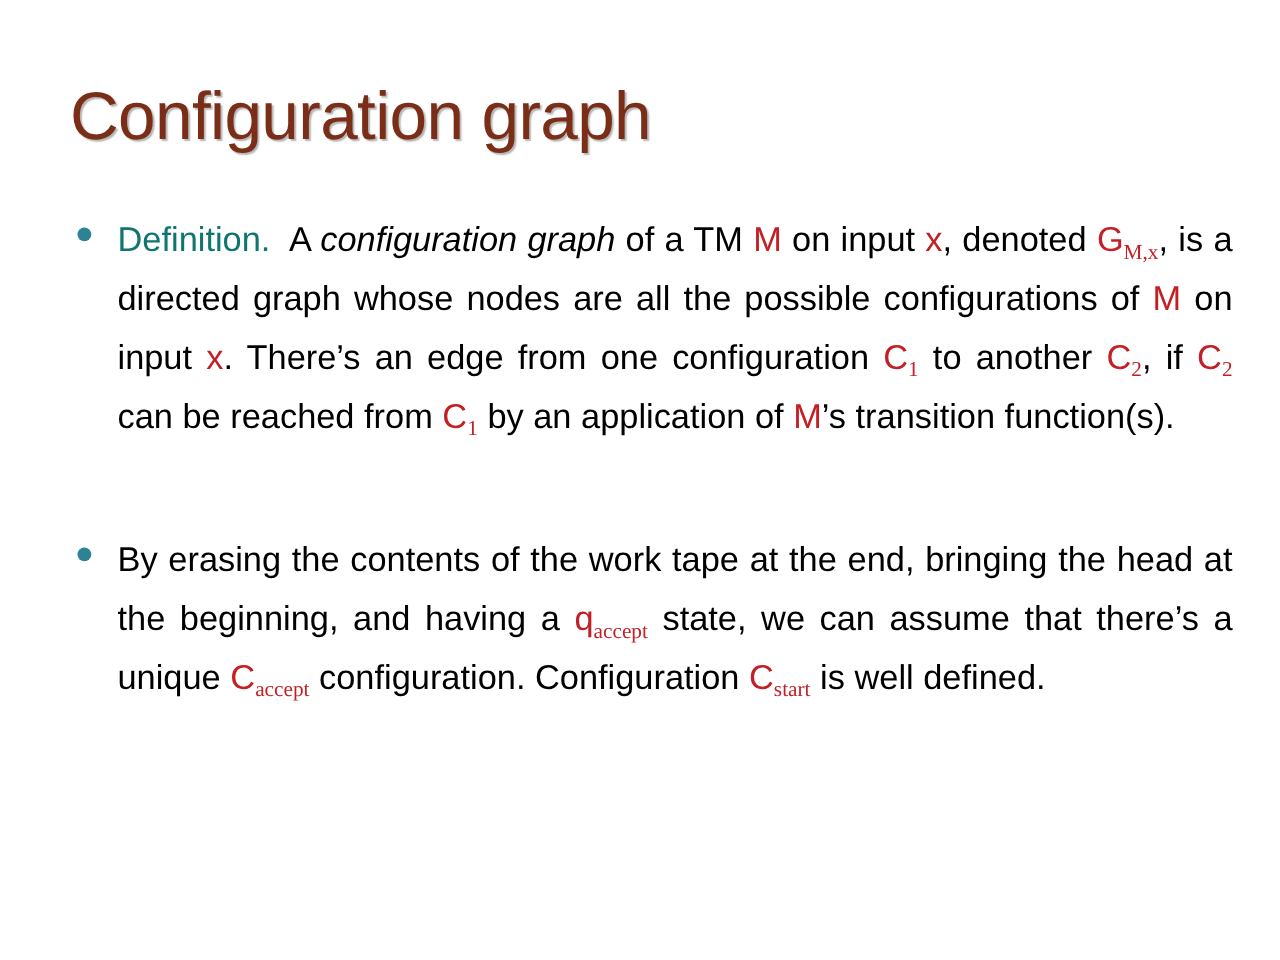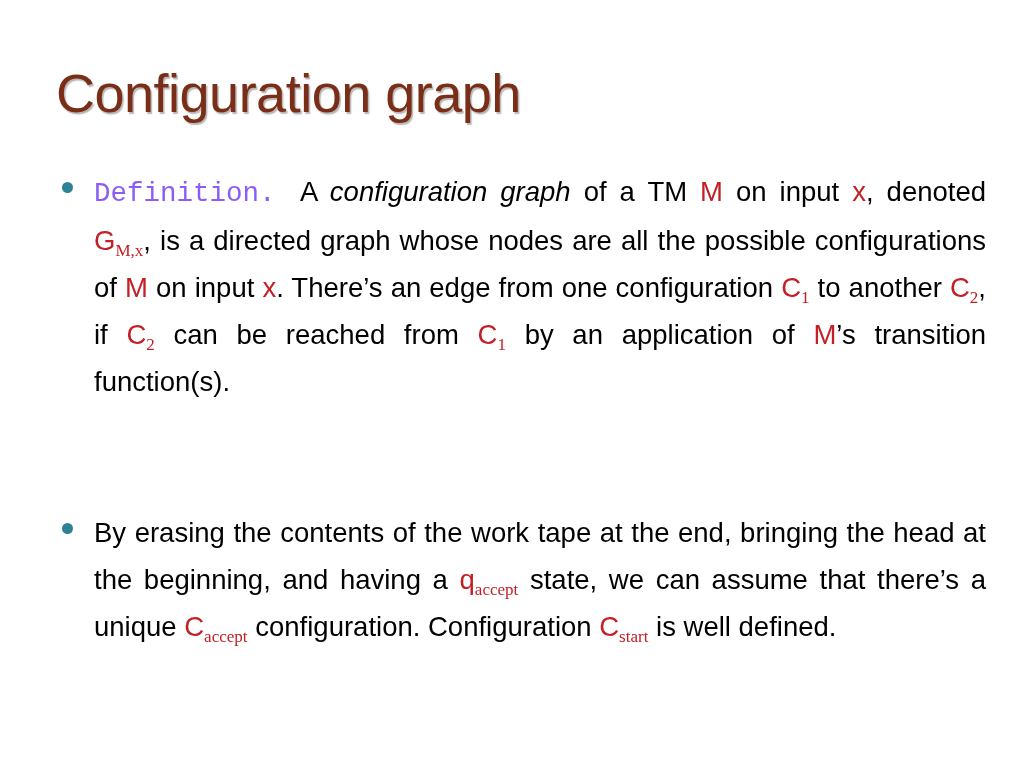--- a/index.html
+++ b/index.html
@@ -36,21 +36,21 @@
     position: absolute;
     left: 56px;
     top: 168px;
     width: 930px;
   }
   .bullet-block {
     position: relative;
     padding-left: 38px;
   }
   .bullet-block + .bullet-block {
-    margin-top: 104px;
+    margin-top: 68px;
   }
   .bullet-dot {
     position: absolute;
     left: 6px;
     top: 14px;
     width: 11px;
     height: 11px;
     border-radius: 50%;
     background: #2e8296;
   }
@@ -59,22 +59,21 @@
     line-height: 47px;
     text-align: justify;
     text-justify: inter-word;
     color: #000000;
     font-weight: 400;
   }
   .red {
     color: #c32026;
   }
   .olive {
-    color: #8b5cf6;
-    font-family: Liberation Mono, monospace;
+    color: #0f766e;
   }
   .ital {
     font-style: italic;
   }
   sub {
     font-size: 0.62em;
     vertical-align: baseline;
     position: relative;
     top: 0.33em;
     line-height: 0;

